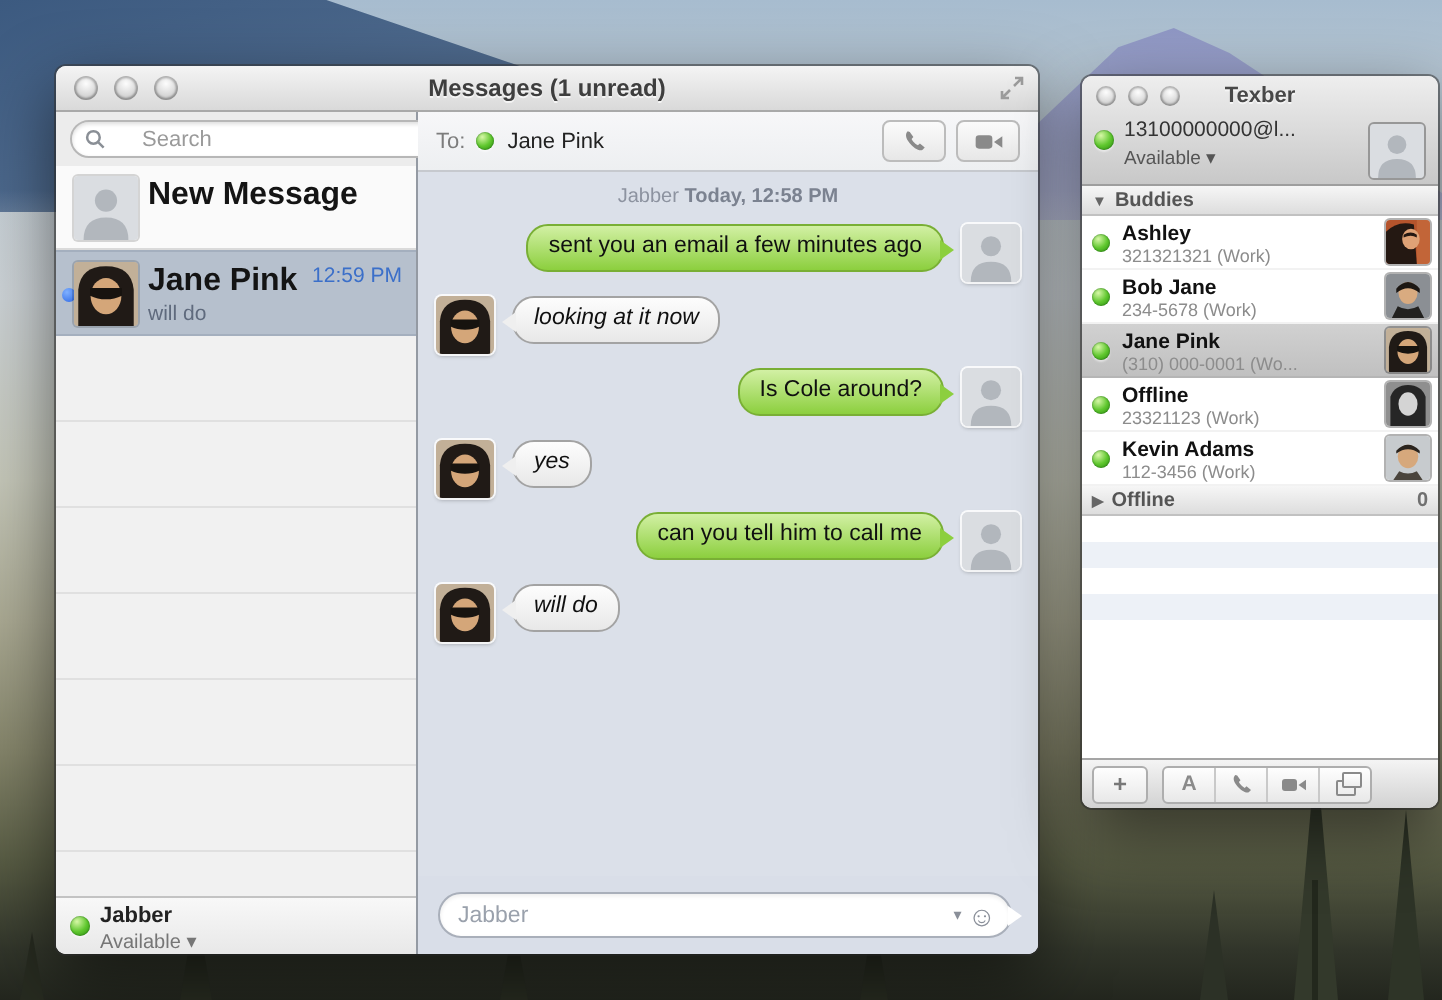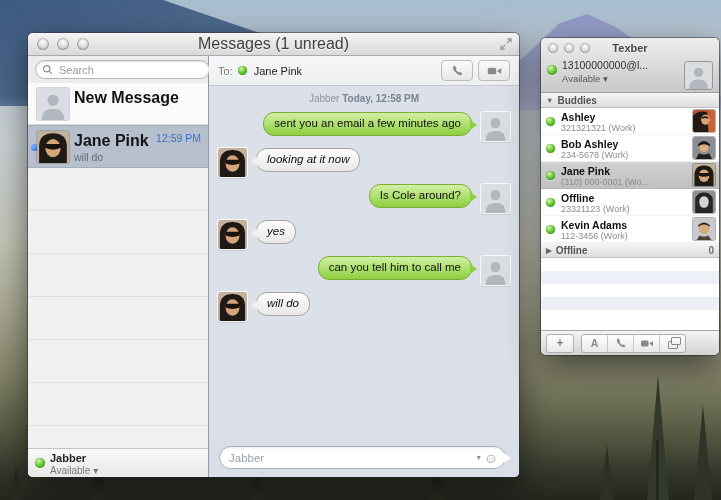--- a/index.html
+++ b/index.html
@@ -27,31 +27,31 @@
   .lights{position:absolute;display:flex;}
   .light{border-radius:50%;background:radial-gradient(circle at 50% 32%,#fdfdfd,#cccccc 75%);
     box-shadow:inset 0 0 1px 1px rgba(0,0,0,.30),inset 0 1px 1px rgba(255,255,255,.85);}
 
   
   #win-messages{left:28px;top:33px;width:491px;height:444px;}
   .titlebar{height:22px;background:linear-gradient(#f4f4f4,#d9d9d9);
     border-bottom:1px solid #a9a9a9;position:relative;}
   .titlebar .lights{left:9px;top:5px;gap:8px;}
   .titlebar .light{width:12px;height:12px;}
-  .win-title{line-height:22px;text-align:center;font-size:16px;font-weight:400;
+  .win-title{line-height:22px;text-align:center;font-size:12px;font-weight:700;
     color:#3e3e3e;text-shadow:0 1px 0 rgba(255,255,255,.65);}
   .fullscreen-btn{position:absolute;right:6px;top:4px;width:14px;height:14px;cursor:pointer;}
 
   .msg-body{position:absolute;top:23px;left:0;right:0;bottom:0;}
   .sidebar{position:absolute;left:0;top:0;bottom:0;width:180px;background:#f0f0f0;
     border-right:1px solid #949aa3;display:flex;flex-direction:column;}
   .search-row{height:27px;flex:none;background:#ececec;display:flex;align-items:center;
     padding:0 7px;gap:6px;}
   .search-box{flex:1;height:17px;background:#fff;border:1px solid #b7b7b7;border-radius:10px;
-    display:flex;align-items:center;padding:0 6px;gap:4px;
+    display:flex;align-items:center;padding:0 6px;gap:16px;
     box-shadow:inset 0 1px 2px rgba(0,0,0,.14);}
   .search-box input{border:none;outline:none;flex:1;min-width:0;font-size:11px;color:#444;
     background:transparent;font-family:inherit;}
   .search-box input::placeholder{color:#9a9a9a;}
   .compose-btn{width:29px;height:19px;flex:none;background:linear-gradient(#fdfdfd,#e7e7e7);
     border:1px solid #b2b2b2;border-radius:4px;display:flex;align-items:center;
     justify-content:center;cursor:pointer;}
 
   .conv{position:relative;flex:none;height:42px;background:#fafafa;
     border-bottom:1px solid #dadada;padding:5px 6px 0 46px;box-sizing:border-box;}
@@ -106,21 +106,21 @@
     padding:0 7px;box-shadow:inset 0 1px 2px rgba(0,0,0,.08);}
   .input-pill::after{content:"";position:absolute;right:-6px;top:6px;
     border:5px solid transparent;border-right:0;border-left:7px solid #fff;}
   .input-pill input{flex:1;min-width:0;border:none;outline:none;font-size:11.5px;color:#444;
     background:transparent;font-family:inherit;}
   .input-pill input::placeholder{color:#9aa1ac;}
   .caret{font-size:8px;color:#8a8f99;margin-right:3px;cursor:pointer;}
   .smiley{font-size:14px;line-height:1;color:#8a8f99;cursor:pointer;}
 
   
-  #win-buddy{left:541px;top:38px;width:178px;height:317px;}
+  #win-buddy{left:541px;top:38px;width:178px;height:366px;}
   .bd-header{height:54px;background:linear-gradient(#eeeeee,#c8c8c8);
     border-bottom:1px solid #9e9e9e;position:relative;}
   .bd-header .lights{left:7px;top:5px;gap:6px;}
   .bd-header .light{width:10px;height:10px;}
   .bd-title{position:absolute;left:0;right:0;top:4px;text-align:center;font-size:11px;
     font-weight:700;color:#484848;text-shadow:0 1px 0 rgba(255,255,255,.6);}
   .acct-dot{position:absolute;left:6px;top:27px;}
   .acct-name{position:absolute;left:21px;top:21px;right:40px;font-size:10.5px;color:#333;
     white-space:nowrap;overflow:hidden;}
   .acct-status{position:absolute;left:21px;top:35px;font-size:9.5px;color:#555;cursor:pointer;}
@@ -414,21 +414,21 @@
       <div class="b-name">Ashley</div>
       <div class="b-detail">321321321 (Work)</div>
       <span class="b-av">
         <svg width="22" height="22" viewBox="0 0 30 30">
             <use href="#av-ashley"></use>
           </svg>
       </span>
     </div>
     <div class="buddy">
       <span class="gdot b-dot" style="width:9px;height:9px;"></span>
-      <div class="b-name">Bob Ashley</div>
+      <div class="b-name">Bob Jane</div>
       <div class="b-detail">234-5678 (Work)</div>
       <span class="b-av">
         <svg width="22" height="22" viewBox="0 0 30 30">
             <use href="#av-bob"></use>
           </svg>
       </span>
     </div>
     <div class="buddy sel">
       <span class="gdot b-dot" style="width:9px;height:9px;"></span>
       <div class="b-name">Jane Pink</div>

